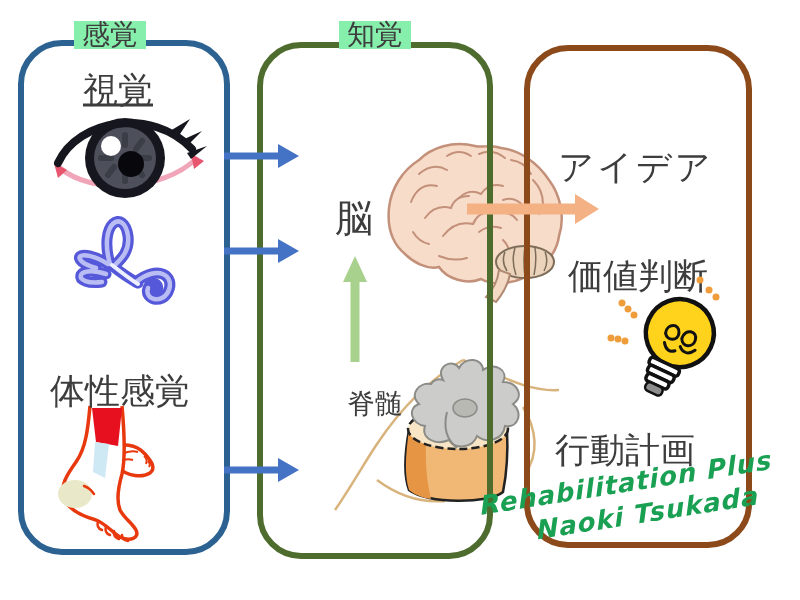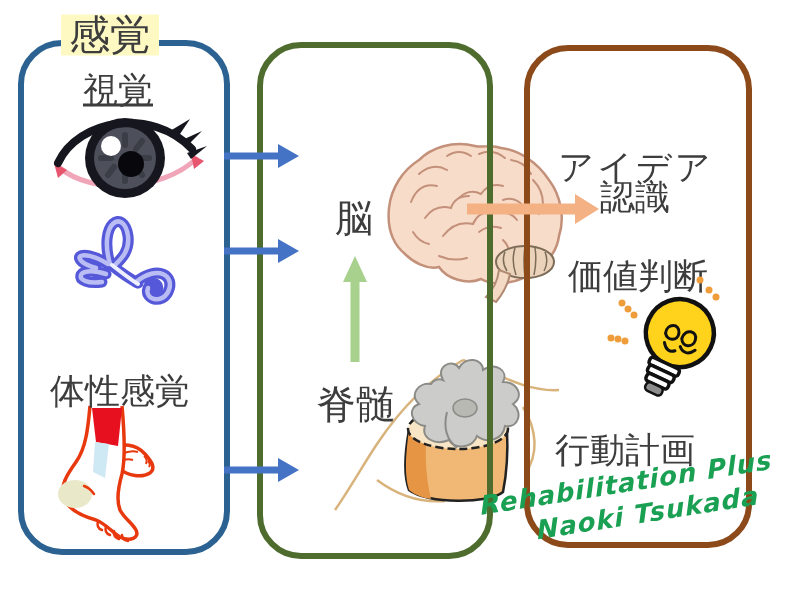--- a/index.html
+++ b/index.html
@@ -5,21 +5,21 @@
   html,body{margin:0;padding:0;background:#ffffff;}
   #canvas{
     position:relative;width:800px;height:600px;background:#ffffff;overflow:hidden;
     font-family:"DejaVu Sans",sans-serif;color:#3d3d3d;
   }
   .stage-box{position:absolute;box-sizing:border-box;border-radius:44px;background:transparent;z-index:2;}
   #box-sensation{left:18px;top:40px;width:212px;height:515px;border:6px solid #2c6292;}
   #box-perception{left:257px;top:42px;width:236px;height:517px;border:6px solid #4e6c2d;}
   #box-cognition{left:524px;top:45px;width:228px;height:503px;border:6px solid #8c4a1b;}
   .txt{position:absolute;transform:translate(-50%,-50%);white-space:nowrap;z-index:4;line-height:1;}
-  .stage-title{font-size:41px;background:#fef9c3;padding:0 8px;z-index:5;text-align:right;}
+  .stage-title{font-size:28px;background:#86efac;padding:0 8px;z-index:5;text-align:right;}
   .item-label{font-size:35px;}
   .icon-svg{position:absolute;z-index:3;}
   .under{z-index:1;}
   #arrow-layer{position:absolute;left:0;top:0;z-index:6;pointer-events:none;}
   #signature{
     position:absolute;left:478px;top:490px;z-index:7;color:#1aa053;
     font-style:italic;font-size:26px;font-weight:600;letter-spacing:1px;
     transform:rotate(-9deg);transform-origin:left top;line-height:1.25;
   }
   #signature .sig2{margin-left:52px;transform:skewX(-6deg);}
@@ -72,20 +72,21 @@
     <path d="M118,28 C110,14 128,6 134,16 C140,4 158,6 158,18 C170,10 184,18 178,30 C192,30 200,44 188,52 C198,60 194,76 180,74 C178,88 162,92 152,84 C148,96 130,98 124,88 C110,94 96,86 100,74 C86,72 82,56 94,52 C84,42 94,30 106,32 C108,28 114,26 118,28 Z" fill="#cccccb" stroke="#8b8b87" stroke-width="2"></path>
     <ellipse cx="140" cy="56" rx="12" ry="9" fill="#b9b9b4" stroke="#8b8b87" stroke-width="1.5"></ellipse>
     <path d="M122,60 C118,76 122,88 132,96" fill="none" stroke="#8b8b87" stroke-width="2"></path>
   </svg>
 
   <div class="stage-box" id="box-sensation"></div>
   <div class="stage-box" id="box-perception"></div>
   <div class="stage-box" id="box-cognition"></div>
 
   <div class="txt stage-title" style="left:110px;top:35px;">感覚</div>
+  <div class="txt stage-title" style="left:375px;top:35px;">知覚</div>
 
   <div class="txt item-label" style="left:118px;top:90px;text-decoration:underline;">視覚</div>
 
   <svg class="icon-svg" style="left:52px;top:113px;" width="155" height="90" viewBox="0 0 155 90">
     <path d="M8,55 C40,82 110,78 144,46" fill="none" stroke="#f0a5b8" stroke-width="5" stroke-linecap="round"></path>
     <polygon points="2,50 15,57 6,65" fill="#e7566e"></polygon>
     <polygon points="139,41 152,48 142,56" fill="#e7566e"></polygon>
     <circle cx="73" cy="45" r="40" fill="#16161e"></circle>
     <circle cx="73" cy="45" r="31" fill="#4d4f5a"></circle>
     <g stroke="#3b3d47" stroke-width="6" stroke-linecap="round">
@@ -140,24 +141,23 @@
     <g fill="none" stroke="#e8380d" stroke-width="2.5" stroke-linecap="round">
       <path d="M50,117 q-2,7 4,9"></path>
       <path d="M58,122 q-2,7 4,9"></path>
       <path d="M66,127 q-1,6 5,8"></path>
       <path d="M74,131 q0,5 6,6"></path>
       <path d="M36,82 q6,2 10,8"></path>
     </g>
   </svg>
 
   <div class="txt item-label" style="left:354px;top:218px;font-size:38px;">脳</div>
-  <div class="txt item-label" style="left:356px;top:404px;font-size:40px;">脊髄</div>
+  <div class="txt item-label" style="left:375px;top:404px;font-size:28px;">脊髄</div>
 
   <div class="txt item-label" style="left:636px;top:127px;letter-spacing:3px;margin-top:40px;">アイデア</div>
-  <div class="txt item-label" style="left:635px;top:197px;">認識</div>
   <div class="txt item-label" style="left:638px;top:276px;text-align:right;">価値判断</div>
   <div class="txt item-label" style="left:625px;top:450px;">行動計画</div>
 
   <svg class="icon-svg" style="left:633px;top:293px;" width="110" height="118" viewBox="0 0 110 118">
     <g transform="rotate(25 46 42)">
       <circle cx="46" cy="40" r="34" fill="#ffd21c" stroke="#111111" stroke-width="4.5"></circle>
       <g fill="none" stroke="#111111" stroke-width="3" stroke-linecap="round">
         <path d="M33,46 c-3,-10 9,-15 12,-6 c3,8 -7,13 -12,6 Z"></path>
         <path d="M50,44 c-2,-11 12,-14 13,-4 c1,8 -9,12 -13,4 Z"></path>
         <path d="M36,55 c4,6 9,7 13,3"></path>

